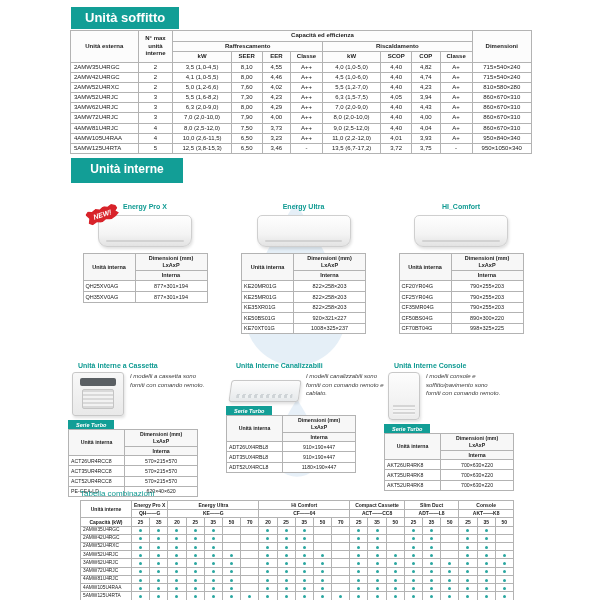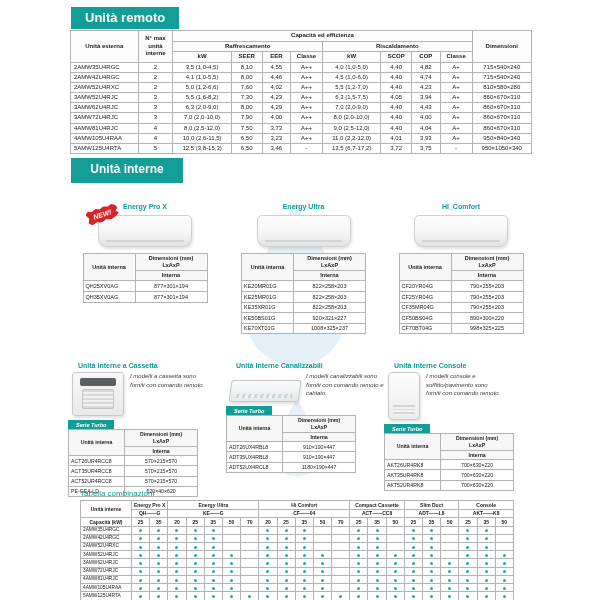--- a/index.html
+++ b/index.html
@@ -62,21 +62,21 @@
 <div id="sheet">
 
   <svg class="watermark" style="left:233px;top:200px;" width="125" height="168" viewBox="0 0 100 140">
     <path d="M50 2 C50 2 8 66 8 96 a42 42 0 0 0 84 0 C92 66 50 2 50 2 Z" fill="#cfe2f1" opacity="0.55"></path>
   </svg>
   <svg class="watermark" style="left:268px;top:398px;" width="58" height="80" viewBox="0 0 100 140">
     <path d="M50 2 C50 2 8 66 8 96 a42 42 0 0 0 84 0 C92 66 50 2 50 2 Z" fill="#cfe2f1" opacity="0.5"></path>
   </svg>
   <div id="reg-mark">®</div>
 
-  <div id="outdoor-badge" class="badge content-z">Unità remoto</div>
+  <div id="outdoor-badge" class="badge content-z">Unità soffitto</div>
 
   <table class="t-out content-z">
     <colgroup>
       <col style="width:66px">
         <col style="width:34px">
         <col style="width:57px">
         <col style="width:30px">
         <col style="width:28px">
         <col style="width:31px">
         <col style="width:57px">

